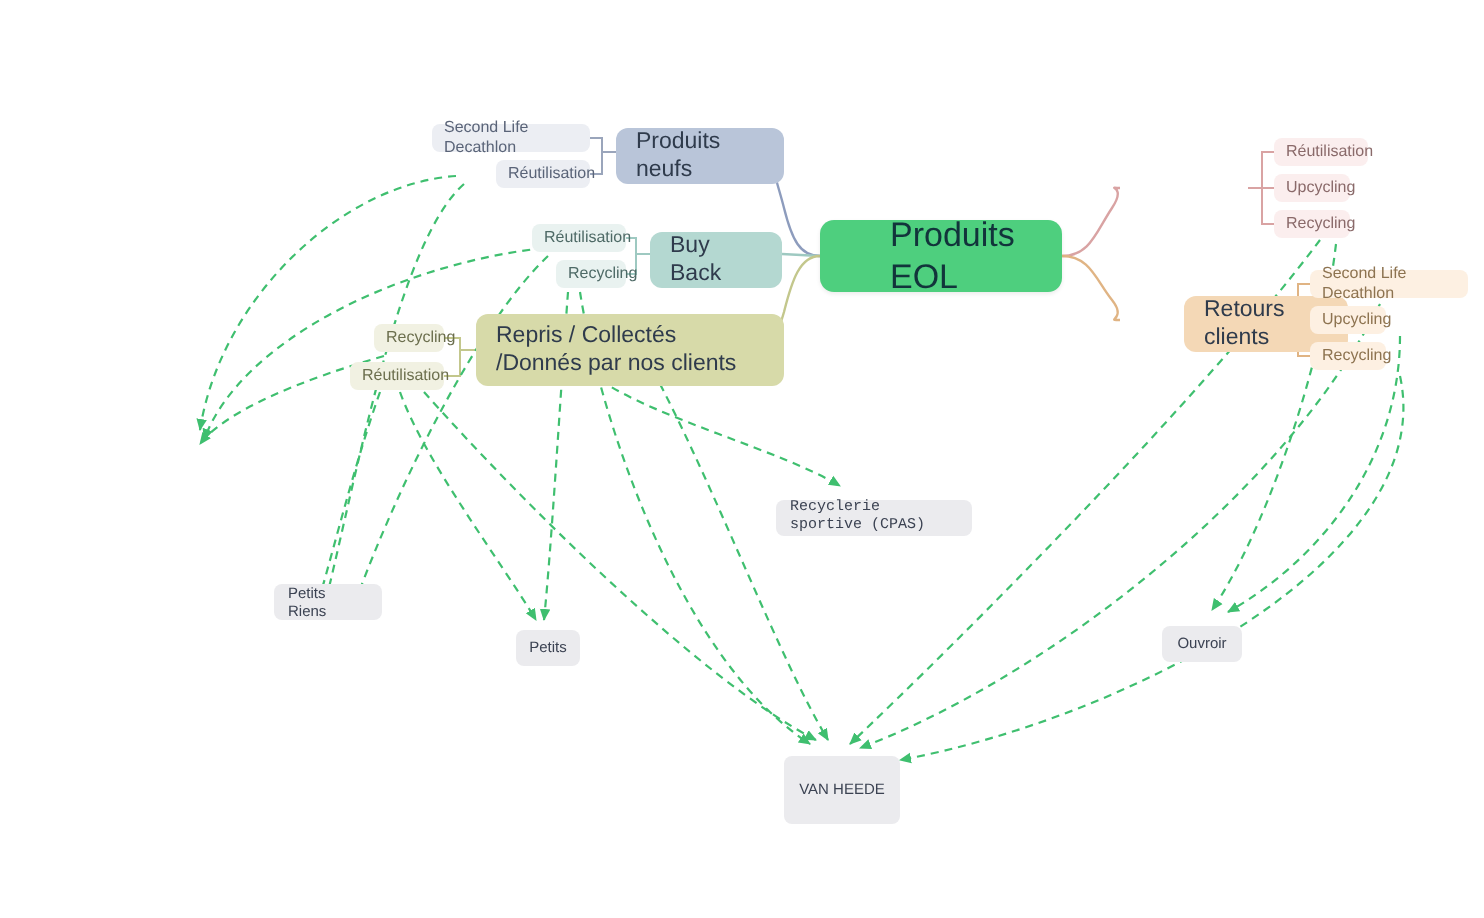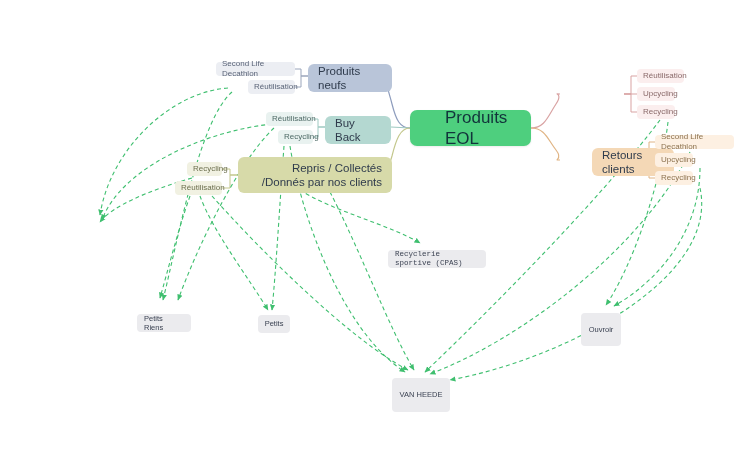--- a/index.html
+++ b/index.html
@@ -15,21 +15,21 @@
     border-radius:6px;display:flex;align-items:center;
     color:#2f3b4c;white-space:pre-line;line-height:1.25;
   }
   .node.center{
     background:#4ecf7e;color:#12343b;font-size:17px;
     border-radius:7px;justify-content:center;
     box-shadow:0 1px 2px rgba(0,0,0,.08);
     padding-left:35px;
   }
   .node.branch{font-size:11.5px;padding:14px 10px;justify-content:center;}
-  .node.branch-wide{font-size:11.5px;padding:5px 10px;justify-content:flex-start;align-items:center;text-align:right;}
+  .node.branch-wide{font-size:11.5px;padding:5px 10px;justify-content:flex-start;align-items:center;}
   .node.sub{font-size:8px;padding:0 6px;justify-content:flex-start;border-radius:4px;}
   .node.leaf{
     background:#ebebee;font-size:7.5px;padding:0 7px;
     justify-content:center;border-radius:4px;color:#3b4252;
   }
   .b-neufs{background:#b9c5d9;}
   .b-buyback{background:#b4d8d1;}
   .b-repris{background:#d7daa9;}
   .b-defecteux{background:#eec3c3;}
   .b-retours{background:#f4d8b6;}
@@ -168,29 +168,29 @@
   <div class="node sub s-retours" style="left:655px;top:135px;width:79px;height:14px;">
     <span>Second Life Decathlon</span>
   </div>
   <div class="node sub s-retours" style="left:655px;top:153px;width:38px;height:14px;">
     <span>Upcycling</span>
   </div>
   <div class="node sub s-retours" style="left:655px;top:171px;width:38px;height:14px;">
     <span>Recycling</span>
   </div>
 
-  <div class="node leaf" style="left:137px;top:314px;width:54px;height:18px;">
+  <div class="node leaf" style="left:137px;top:292px;width:54px;height:18px;">
     <span>Petits Riens</span>
   </div>
   <div class="node leaf" style="left:258px;top:315px;width:32px;height:18px;">
     <span>Petits</span>
   </div>
   <div class="node leaf" style="left:388px;top:250px;width:98px;height:18px;font-family:Liberation Mono, monospace;">
     <span>Recyclerie sportive (CPAS)</span>
   </div>
   <div class="node leaf" style="left:392px;top:378px;width:58px;height:34px;">
     <span>VAN HEEDE</span>
   </div>
-  <div class="node leaf" style="left:581px;top:313px;width:40px;height:33px;">
+  <div class="node leaf" style="left:581px;top:313px;width:40px;height:18px;">
     <span>Ouvroir</span>
   </div>
 
 </div>
 
 </body></html>

